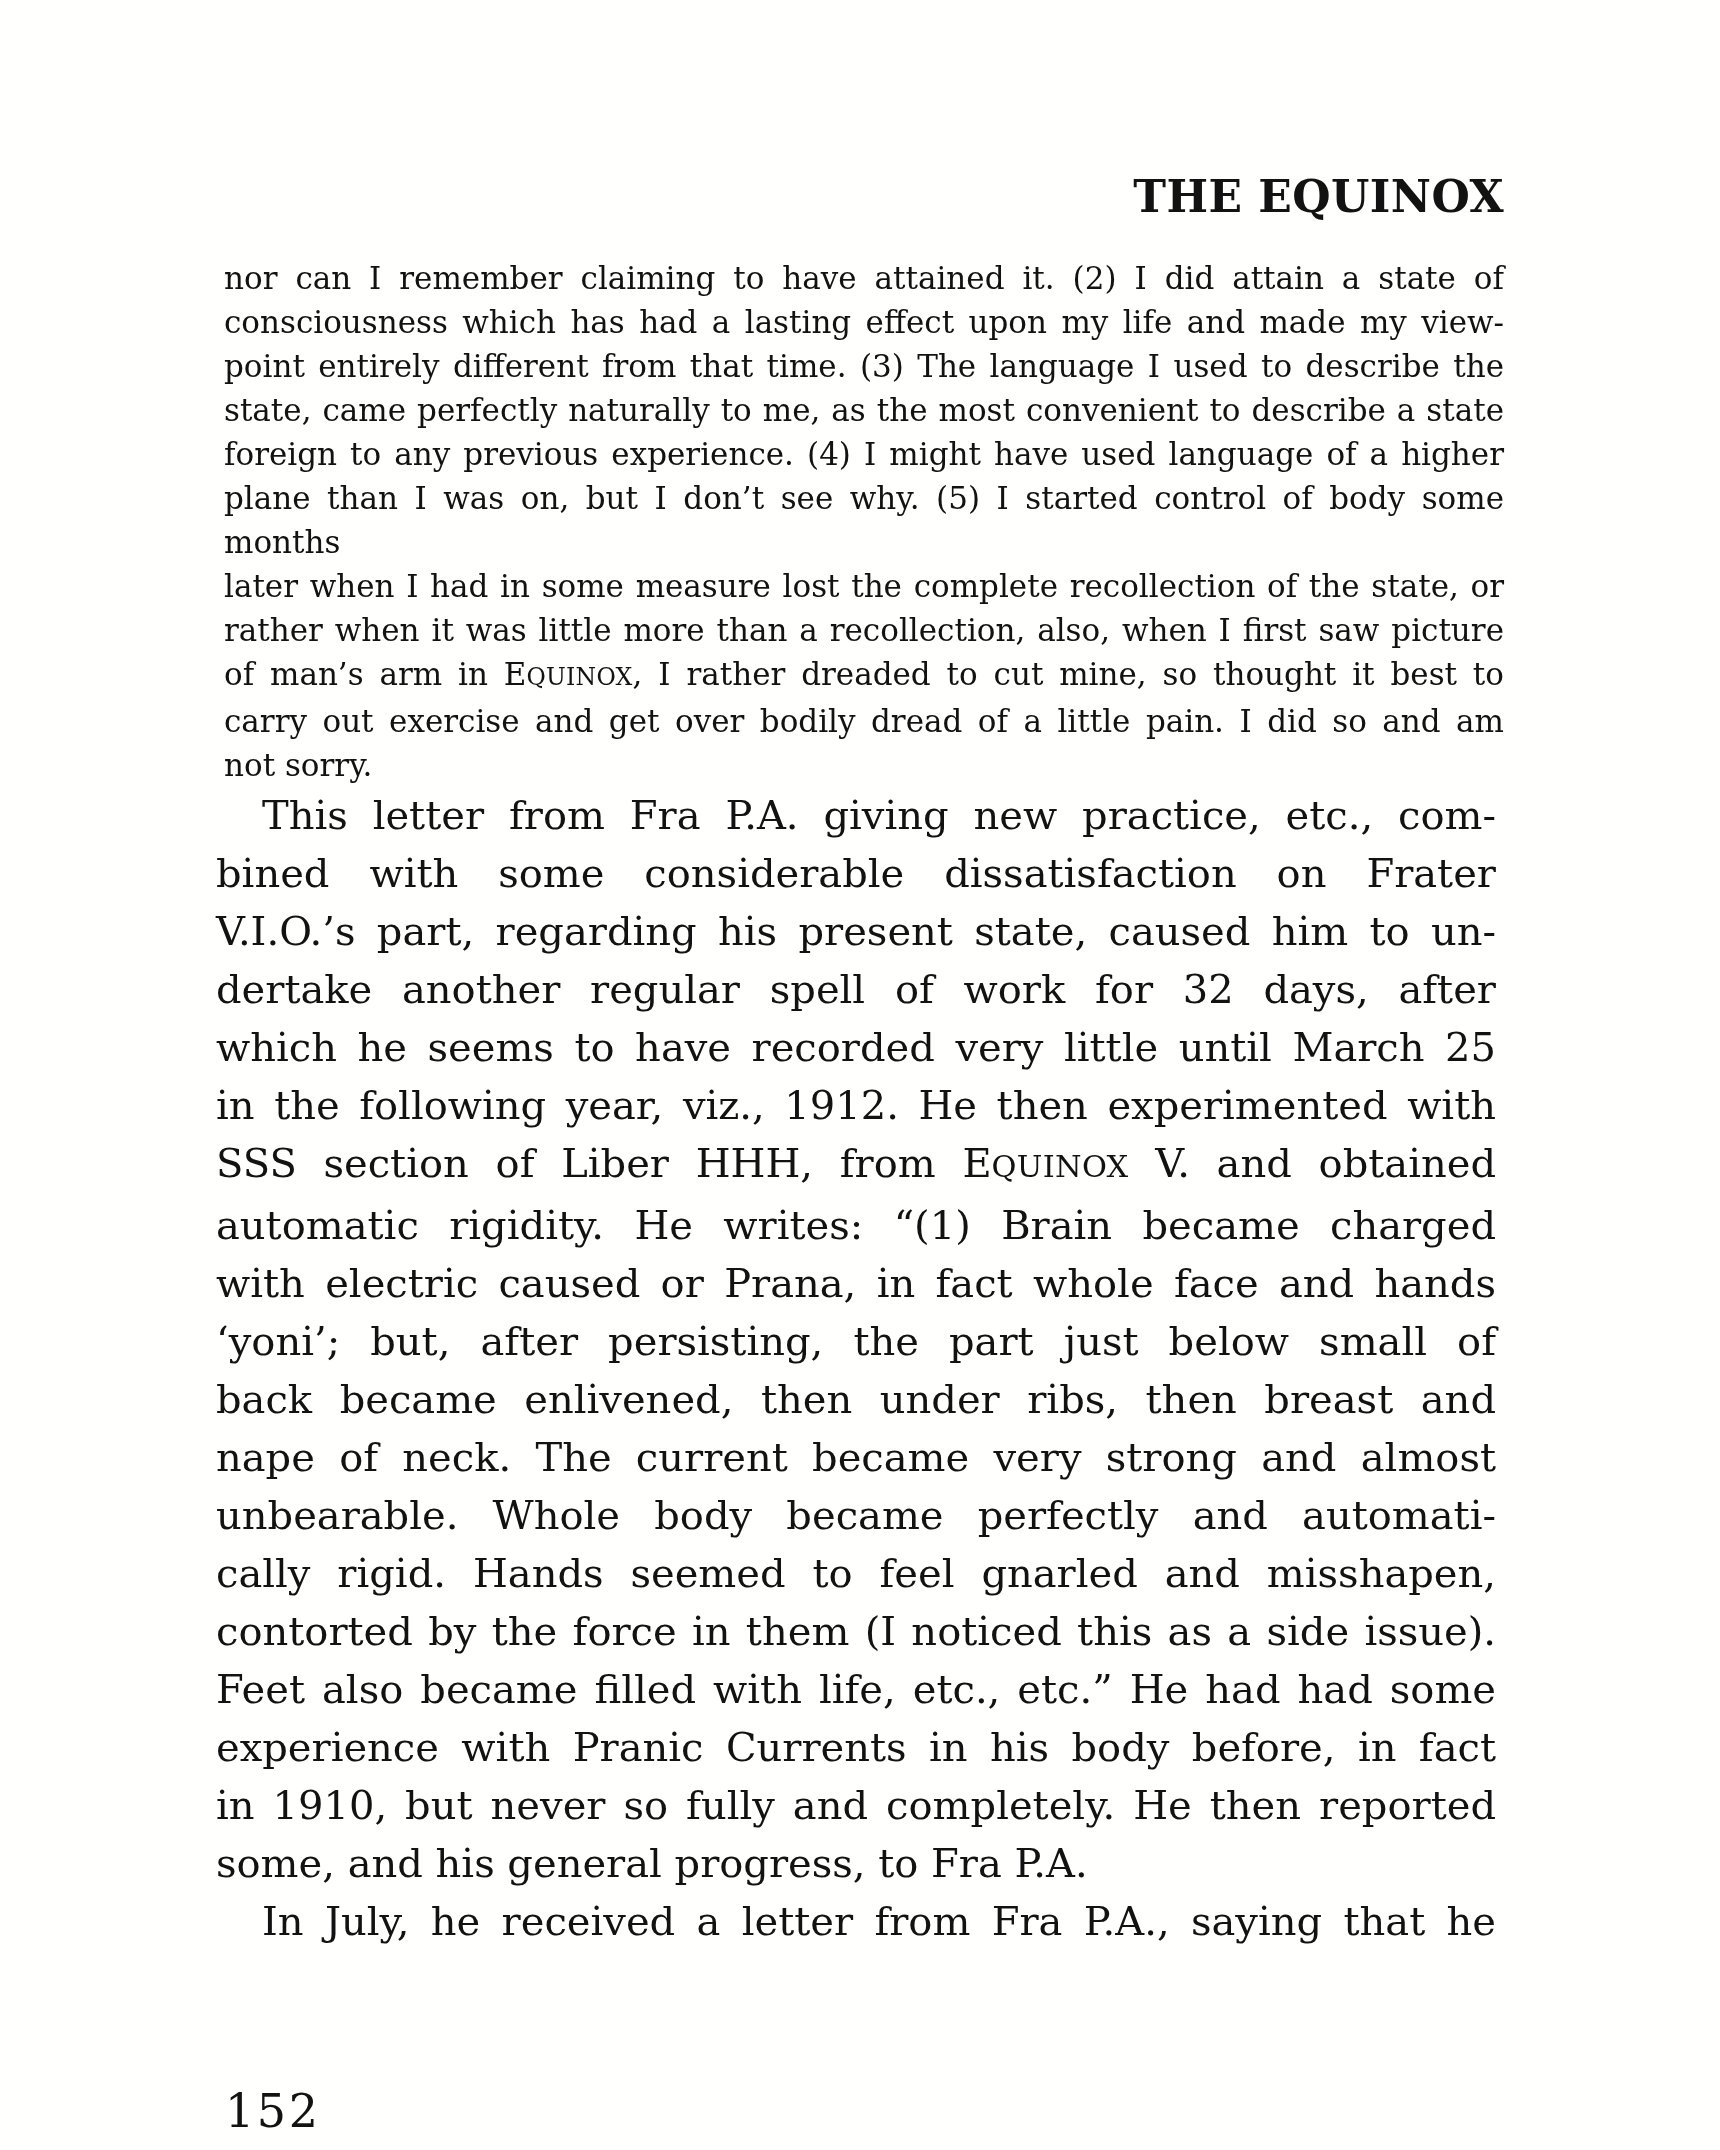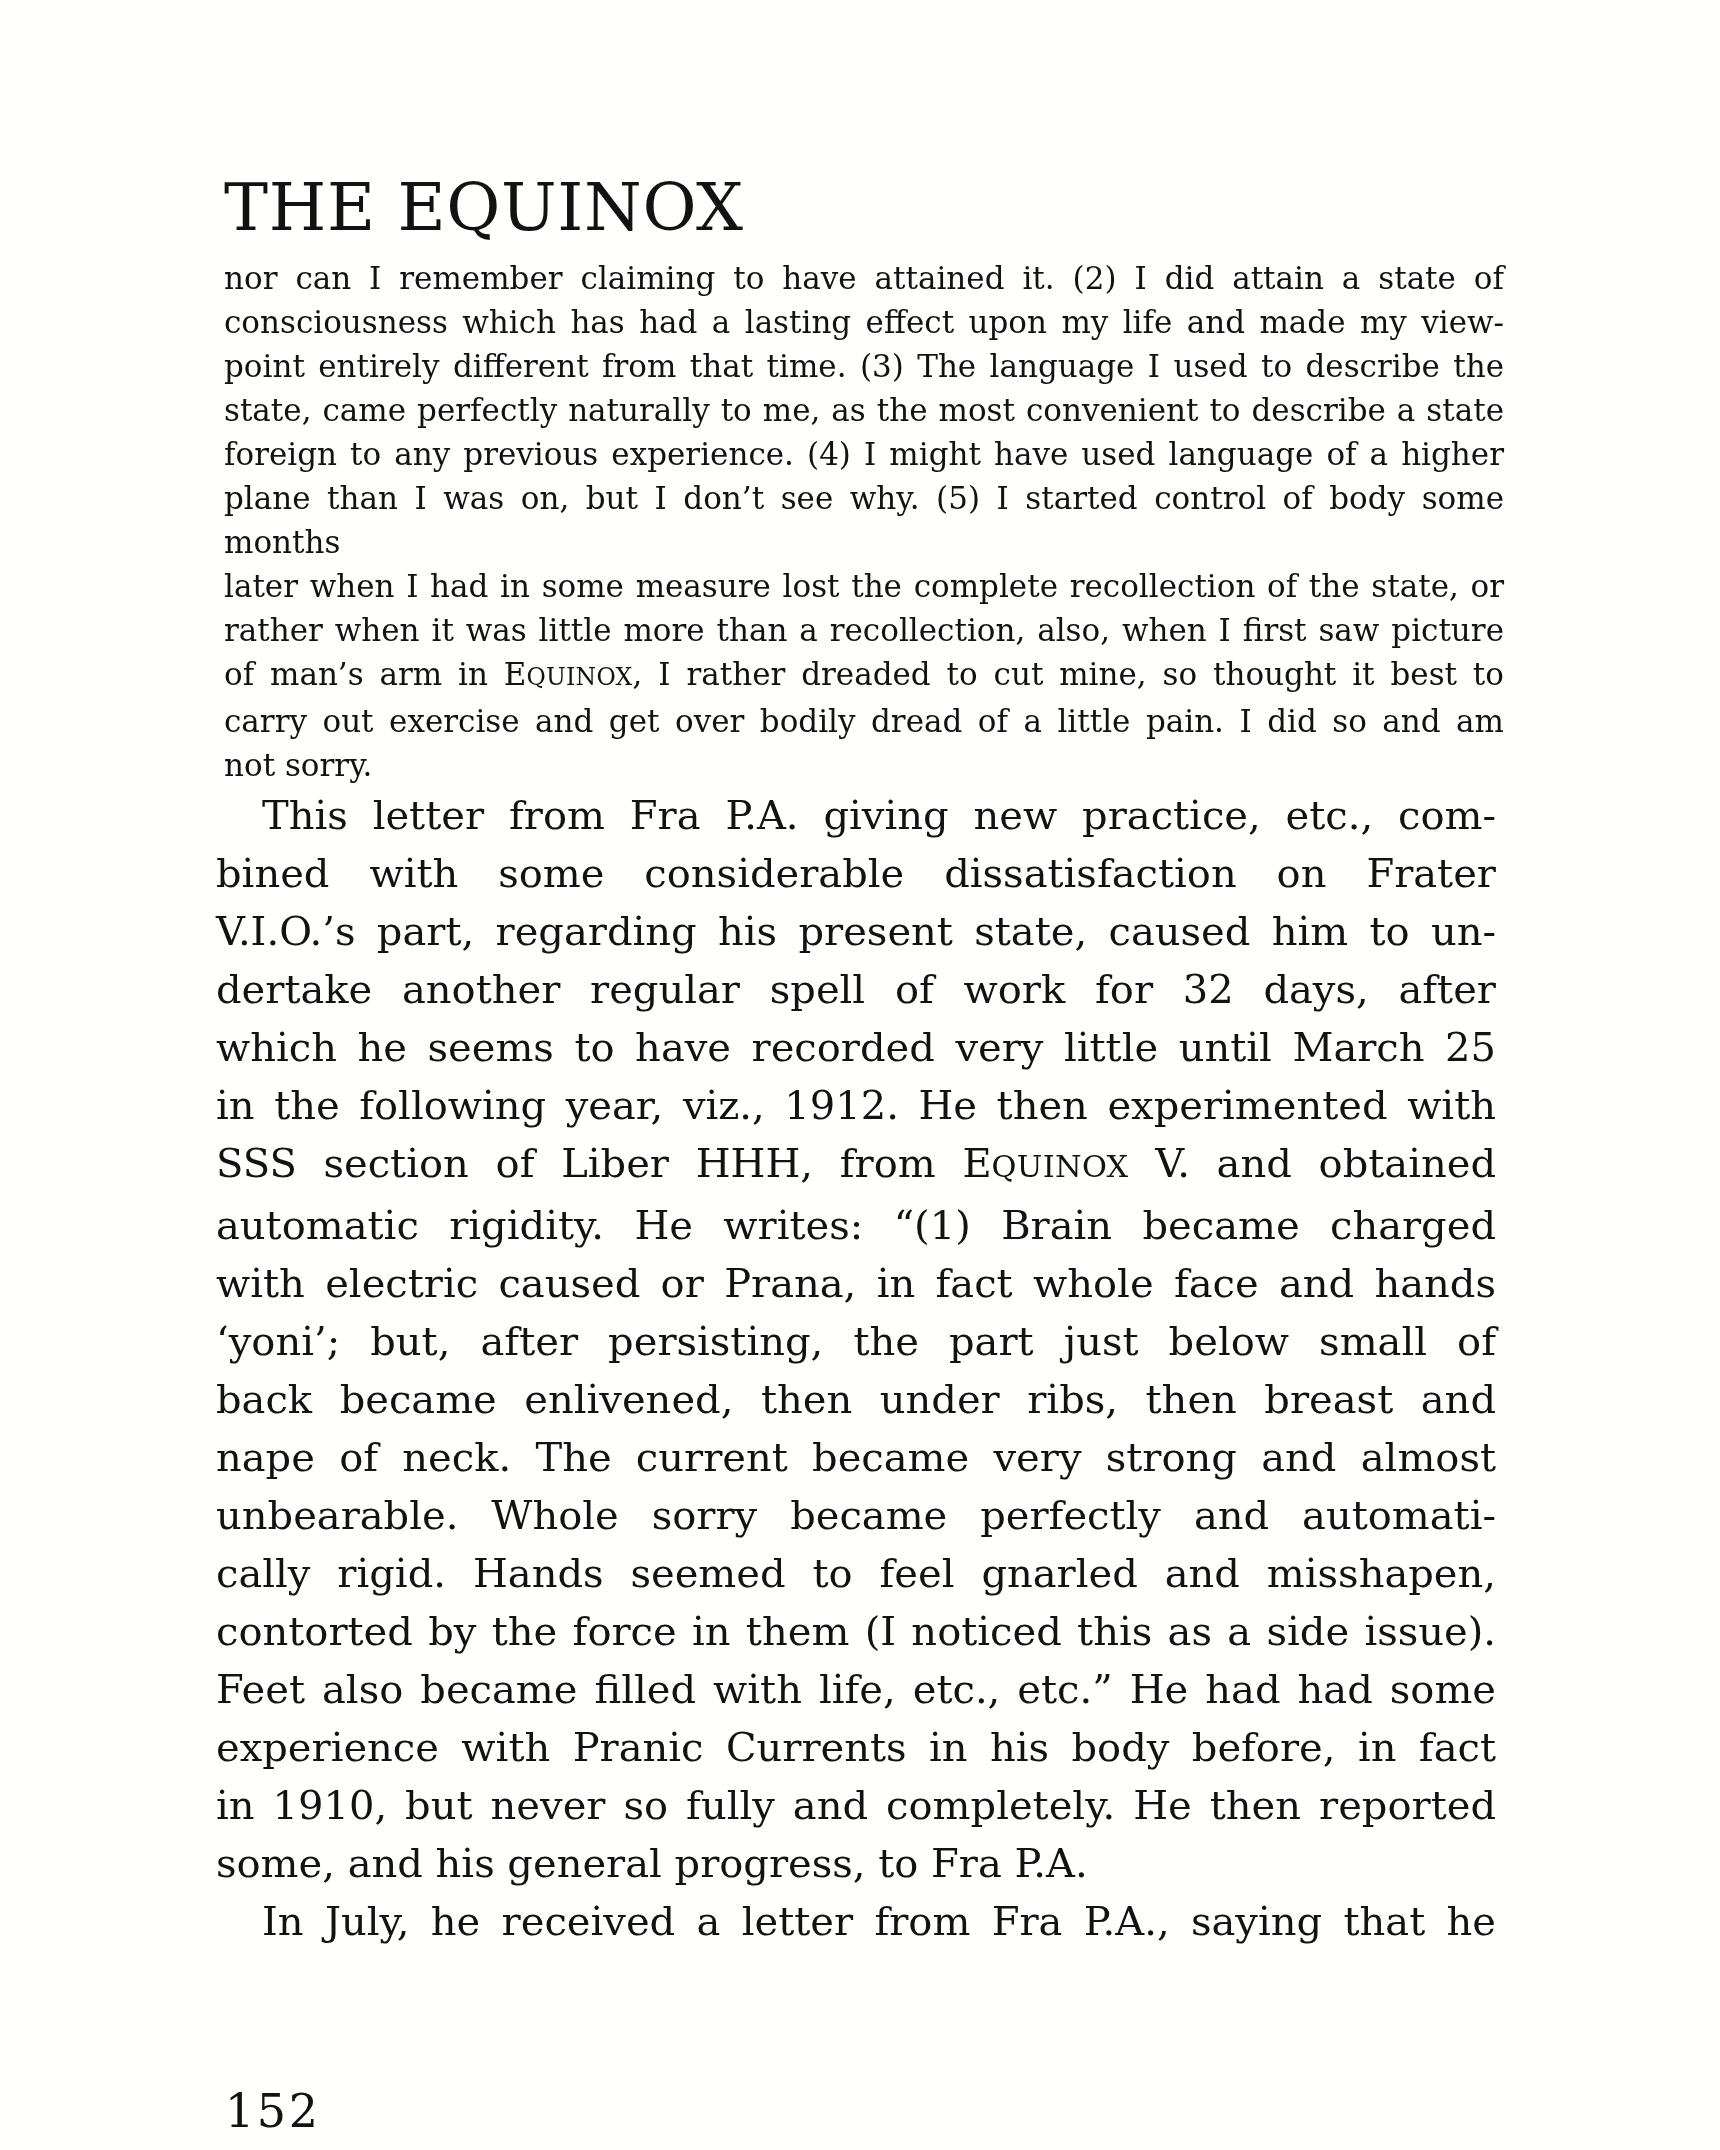--- a/index.html
+++ b/index.html
@@ -14,23 +14,23 @@
     background: #fffffe;
     color: #121212;
     font-family: "DejaVu Serif", "Liberation Serif", serif;
     overflow: hidden;
   }
   .running-head {
     position: absolute;
     top: 175px;
     left: 224px;
     width: 1280px;
-    text-align: left;
-    font-size: 66px;
-    font-weight: 400;
+    text-align: right;
+    font-size: 44px;
+    font-weight: 700;
     line-height: 1;
     letter-spacing: 0.01em;
     white-space: nowrap;
   }
   .small-print {
     position: absolute;
     top: 256px;
     left: 224px;
     width: 1280px;
     font-size: 31px;
@@ -94,21 +94,21 @@
       <div class="line"><span>V.I.O.’s part, regarding his present state, caused him to un-</span></div>
       <div class="line"><span>dertake another regular spell of work for 32 days, after</span></div>
       <div class="line"><span>which he seems to have recorded very little until March 25</span></div>
       <div class="line"><span>in the following year, viz., 1912.  He then experimented with</span></div>
       <div class="line"><span>SSS section of Liber HHH, from </span><span class="sc"><span class="sc-first">E</span><span class="sc-rest">QUINOX</span></span><span> V. and obtained</span></div>
       <div class="line"><span>automatic rigidity.  He writes: “(1) Brain became charged</span></div>
       <div class="line"><span>with electric caused or Prana, in fact whole face and hands</span></div>
       <div class="line"><span>‘yoni’; but, after persisting, the part just below small of</span></div>
       <div class="line"><span>back became enlivened, then under ribs, then breast and</span></div>
       <div class="line"><span>nape of neck.  The current became very strong and almost</span></div>
-      <div class="line"><span>unbearable.  Whole sorry became perfectly and automati-</span></div>
+      <div class="line"><span>unbearable.  Whole body became perfectly and automati-</span></div>
       <div class="line"><span>cally rigid.  Hands seemed to feel gnarled and misshapen,</span></div>
       <div class="line"><span>contorted by the force in them (I noticed this as a side issue).</span></div>
       <div class="line"><span>Feet also became filled with life, etc., etc.”  He had had some</span></div>
       <div class="line"><span>experience with Pranic Currents in his body before, in fact</span></div>
       <div class="line"><span>in 1910, but never so fully and completely.  He then reported</span></div>
       <div class="line align-left"><span>some, and his general progress, to Fra P.A.</span></div>
       <div class="line indent"><span>In July, he received a letter from Fra P.A., saying that he</span></div>
     </div>
 
   <div class="folio">152</div>

